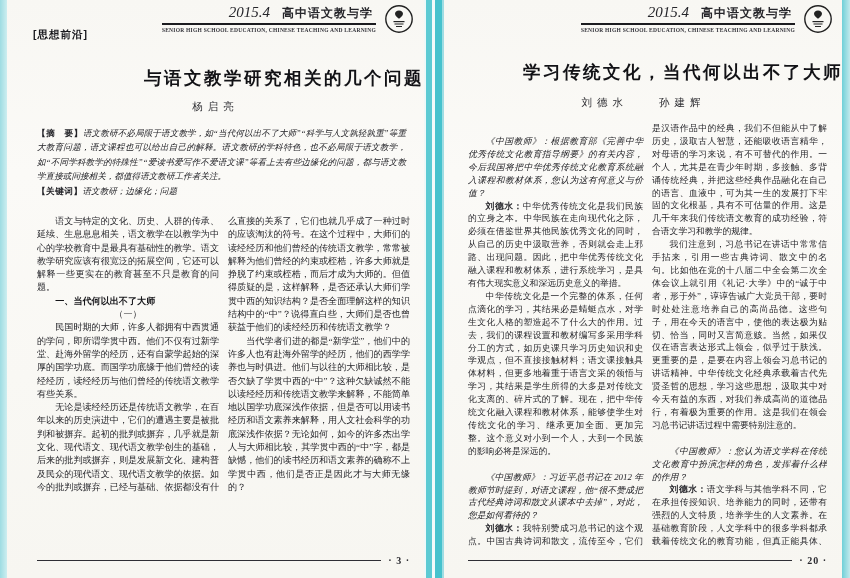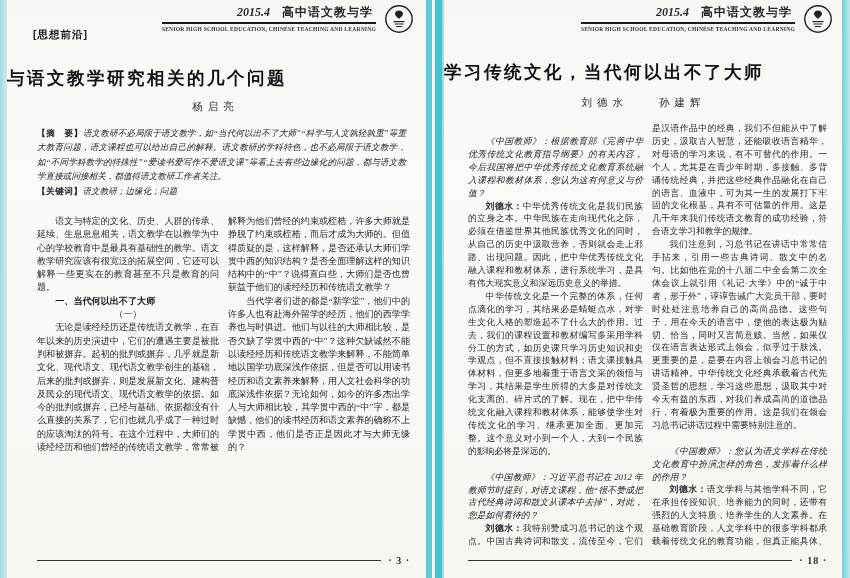--- a/index.html
+++ b/index.html
@@ -19,29 +19,29 @@
     background:linear-gradient(90deg,#6fd0d8,#c2e9ec);}
   
   .page{position:absolute;top:0;height:578px;background:linear-gradient(180deg,#f8f7f3,#fbfaf7 30%,#f7f6f1);}
   .page-left{left:7px;width:417px;}
   .page-right{left:444px;width:399px;}
   
   .page-header{position:absolute;top:4px;right:10px;display:flex;align-items:flex-start;}
   .ph-text{text-align:right;}
   .ph-line1{display:flex;justify-content:flex-end;align-items:baseline;gap:12px;
     border-bottom:2px solid #1b1b1f;padding:0 3px 1px 8px;}
-  .ph-issue{font-style:italic;font-weight:bold;font-size:12px;}
+  .ph-issue{font-style:italic;font-weight:normal;font-size:15px;}
   .ph-title{font-family:"Liberation Sans","DejaVu Sans",sans-serif;font-weight:bold;font-size:12px;letter-spacing:1px;}
   .ph-en{font-size:5.5px;font-weight:bold;letter-spacing:.25px;color:#33333a;margin-top:1.5px;white-space:nowrap;}
   .logo{width:30px;height:30px;margin-left:8px;flex:none;}
   
   .category{position:absolute;top:28px;left:26px;
     font-family:"Liberation Sans","DejaVu Sans",sans-serif;font-weight:bold;font-size:10.5px;letter-spacing:1px;color:#18181d;text-align:right;}
-  .title{position:absolute;left:0;right:0;margin:0;text-align:left;
-    font-family:Liberation Sans, sans-serif;font-weight:bold;font-size:17.5px;letter-spacing:2.5px;color:#121216;}
+  .title{position:absolute;left:0;right:0;margin:0;text-align:right;
+    font-family:Liberation Sans, sans-serif;font-weight:bold;font-size:17.5px;letter-spacing:2.5px;color:#121216;padding-left:22px;}
   .title-left{top:66px;}
   .title-right{top:60px;}
   .byline{position:absolute;left:0;right:0;text-align:center;font-size:10.5px;letter-spacing:5px;color:#2b2b30;}
   .byline-left{top:100px;}
   .byline-right{top:96px;}
   
   .abstract{position:absolute;top:126px;left:30px;right:18px;
     font-size:8.6px;line-height:14.4px;font-style:italic;color:#222227;}
   .abstract p{margin:0;text-align:justify;}
   .abstract b{font-style:normal;font-family:"Liberation Sans","DejaVu Sans",sans-serif;letter-spacing:.5px;}
@@ -91,20 +91,21 @@
 
     <div class="abstract">
       <p><b>【摘　要】</b><span>语文教研不必局限于语文教学，如“当代何以出不了大师”“科学与人文孰轻孰重”等重大教育问题，语文课程也可以给出自己的解释。语文教研的学科特色，也不必局限于语文教学，如“不同学科教学的特殊性”“爱读书爱写作不爱语文课”等看上去有些边缘化的问题，都与语文教学直接或间接相关，都值得语文教研工作者关注。</span></p>
       <p><b>【关键词】</b><span>语文教研；边缘化；问题</span></p>
     </div>
 
     <div class="columns columns-left">
         <p class="para body">语文与特定的文化、历史、人群的传承、延续、生息息息相关，语文教学在以教学为中心的学校教育中是最具有基础性的教学。语文教学研究应该有很宽泛的拓展空间，它还可以解释一些更实在的教育甚至不只是教育的问题。</p>
         <p class="para section">一、当代何以出不了大师</p>
         <p class="para center">（一）</p>
+        <p class="para body">民国时期的大师，许多人都拥有中西贯通的学问，即所谓学贯中西。他们不仅有过新学堂、赴海外留学的经历，还有自蒙学起始的深厚的国学功底。而国学功底缘于他们曾经的读经经历，读经经历与他们曾经的传统语文教学有些关系。</p>
         <p class="para body">无论是读经经历还是传统语文教学，在百年以来的历史演进中，它们的遭遇主要是被批判和被摒弃。起初的批判或摒弃，几乎就是新文化、现代语文、现代语文教学创生的基础，后来的批判或摒弃，则是发展新文化、建构普及民众的现代语文、现代语文教学的依据。如今的批判或摒弃，已经与基础、依据都没有什么直接的关系了，它们也就几乎成了一种过时的应该淘汰的符号。在这个过程中，大师们的读经经历和他们曾经的传统语文教学，常常被解释为他们曾经的约束或桎梏，许多大师就是挣脱了约束或桎梏，而后才成为大师的。但值得质疑的是，这样解释，是否还承认大师们学贯中西的知识结构？是否全面理解这样的知识结构中的“中”？说得直白些，大师们是否也曾获益于他们的读经经历和传统语文教学？</p>
         <p class="para body">当代学者们进的都是“新学堂”，他们中的许多人也有赴海外留学的经历，他们的西学学养也与时俱进。他们与以往的大师相比较，是否欠缺了学贯中西的“中”？这种欠缺诚然不能以读经经历和传统语文教学来解释，不能简单地以国学功底深浅作依据，但是否可以用读书经历和语文素养来解释，用人文社会科学的功底深浅作依据？无论如何，如今的许多杰出学人与大师相比较，其学贯中西的“中”字，都是缺憾，他们的读书经历和语文素养的确称不上学贯中西，他们是否正是因此才与大师无缘的？</p>
       </div>
 
     <div class="page-footer pf-left">
       <span class="pf-rule"></span>
       <span class="pageno">· 3 ·</span>
     </div>
   </div>
 
@@ -137,18 +138,18 @@
         <p class="para body">中华传统文化是一个完整的体系，任何点滴化的学习，其结果必是蜻蜓点水，对学生文化人格的塑造起不了什么大的作用。过去，我们的课程设置和教材编写多采用学科分工的方式，如历史课只学习历史知识和史学观点，但不直接接触材料；语文课接触具体材料，但更多地着重于语言文采的领悟与学习，其结果是学生所得的大多是对传统文化支离的、碎片式的了解。现在，把中华传统文化融入课程和教材体系，能够使学生对传统文化的学习、继承更加全面、更加完整。这个意义对小到一个人，大到一个民族的影响必将是深远的。</p>
         <p class="para q">《中国教师》：习近平总书记在 2012 年教师节时提到，对语文课程，他“很不赞成把古代经典诗词和散文从课本中去掉”，对此，您是如何看待的？</p>
         <p class="para a"><b>刘德水：</b>我特别赞成习总书记的这个观点。中国古典诗词和散文，流传至今，它们是汉语作品中的经典，我们不但能从中了解历史，汲取古人智慧，还能吸收语言精华，对母语的学习来说，有不可替代的作用。一个人，尤其是在青少年时期，多接触、多背诵传统经典，并把这些经典作品融化在自己的语言、血液中，可为其一生的发展打下牢固的文化根基，具有不可估量的作用。这是几千年来我们传统语文教育的成功经验，符合语文学习和教学的规律。</p>
         <p class="para body">我们注意到，习总书记在讲话中常常信手拈来，引用一些古典诗词、散文中的名句。比如他在党的十八届二中全会第二次全体会议上就引用《礼记·大学》中的“诚于中者，形于外”，谆谆告诫广大党员干部，要时时处处注意培养自己的高尚品德。这些句子，用在今天的语言中，使他的表达极为贴切、恰当，同时又言简意赅。当然，如果仅仅在语言表达形式上领会，似乎过于肤浅。更重要的是，是要在内容上领会习总书记的讲话精神。中华传统文化经典承载着古代先贤圣哲的思想，学习这些思想，汲取其中对今天有益的东西，对我们养成高尚的道德品行，有着极为重要的作用。这是我们在领会习总书记讲话过程中需要特别注意的。</p>
         <p class="para q">《中国教师》：您认为语文学科在传统文化教育中扮演怎样的角色，发挥着什么样的作用？</p>
         <p class="para a"><b>刘德水：</b>语文学科与其他学科不同，它在承担传授知识、培养能力的同时，还带有强烈的人文特质，培养学生的人文素养。在基础教育阶段，人文学科中的很多学科都承载着传统文化的教育功能，但真正能具体、深入且比较系统地组织学生学习传统文化作品的，是语文学科。与历史、政治、艺术等学科相比，语文学科表现得更直接、更具体、更有情感性，它是要学生直面古代典籍，并非仅仅把古代典籍作为一种资料来使用。因此，强化基础教育阶段的语文课程学习，对学生一生的文化积淀，对学生文化人格的塑造，具有非常重要的作用。语文学得好坏，涉及他们文化的奠基层次，必须要引起我们的高度重视。比如《论语》中的很多篇章都集中体现出先秦儒家“仁”的思想，集中体现先贤在如何对待“人”的问题上的看法，包括对待自己、对待他人。唐代韩愈的《原毁》，结合当时的社会现实，进一步明确提出“责己重以周，待人轻以约”的观点，是对“仁”的进一步阐发。学习这些典籍，我们可以把它当做一面镜子，反观今天现实中的自己，从而领悟做人的道理。这样就能够把历史课、思想品德课上学到的一些抽象内容具体化、深入化。</p>
       </div>
 
     <div class="page-footer pf-right">
       <span class="pf-rule"></span>
-      <span class="pageno">· 18 ·</span>
+      <span class="pageno">· 20 ·</span>
     </div>
   </div>
 
   <div class="strip-right"></div>
 </div>
 
 </body></html>

